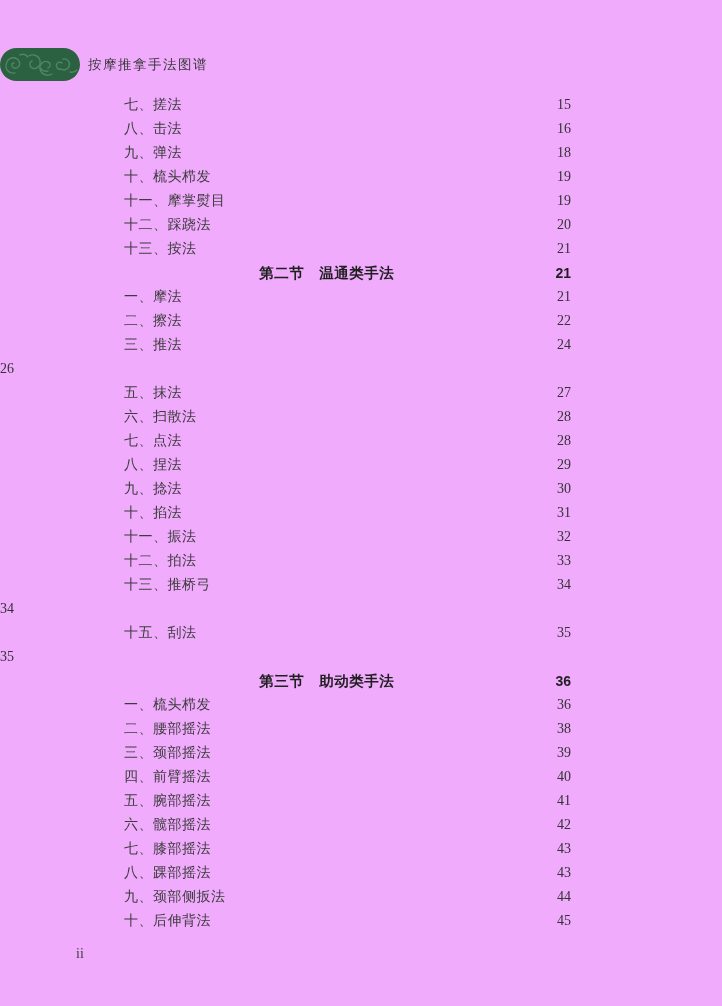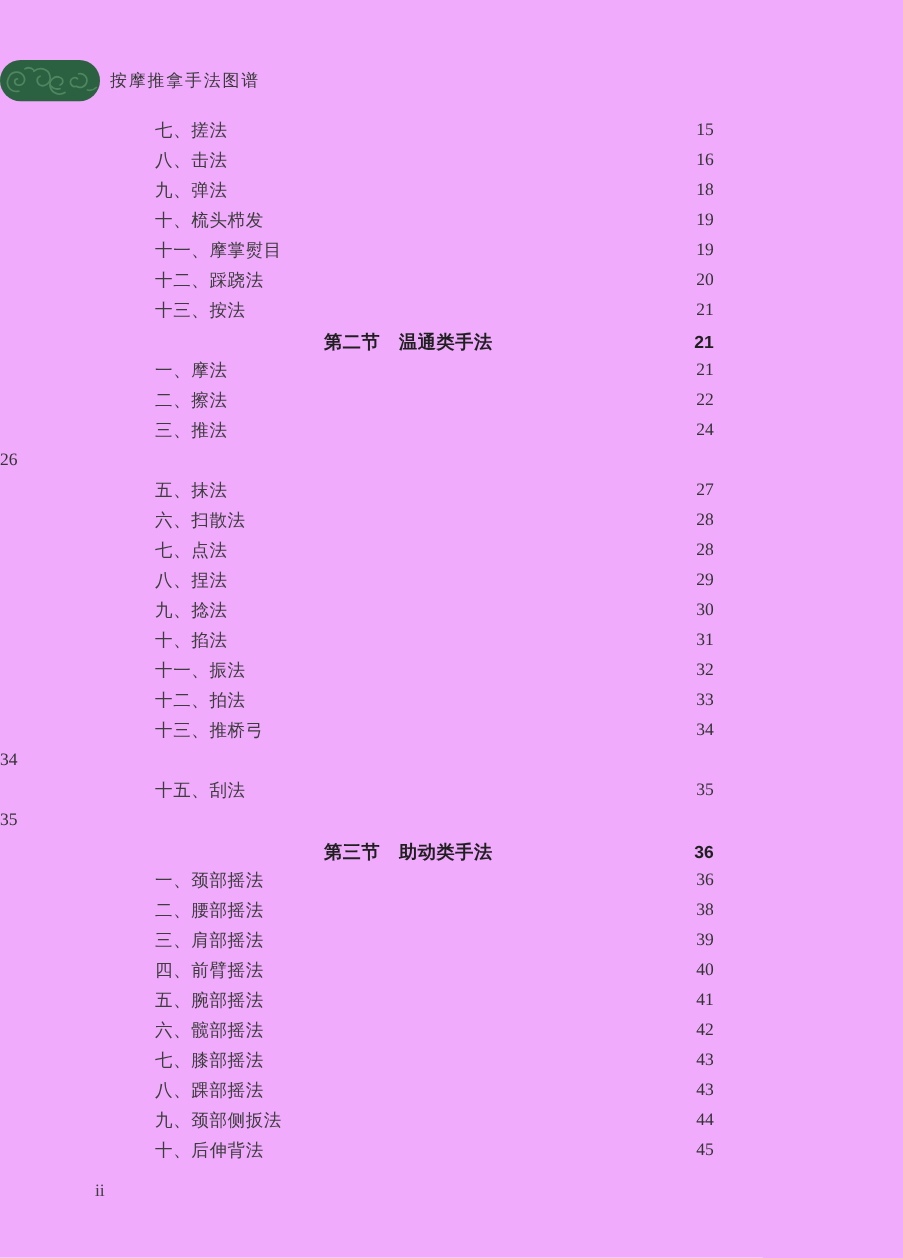--- a/index.html
+++ b/index.html
@@ -181,29 +181,29 @@
         <span class="toc-page">35</span>
       </div>
       <div class="toc-row entry">
         <span class="toc-page">35</span>
       </div>
       <div class="toc-row section">
         <span class="toc-label">第三节　助动类手法</span>
         <span class="toc-page">36</span>
       </div>
       <div class="toc-row entry">
-        <span class="toc-label">一、颈部摇法</span>
+        <span class="toc-label">一、梳头栉发</span>
         <span class="toc-page">36</span>
       </div>
       <div class="toc-row entry">
         <span class="toc-label">二、腰部摇法</span>
         <span class="toc-page">38</span>
       </div>
       <div class="toc-row entry">
-        <span class="toc-label">三、肩部摇法</span>
+        <span class="toc-label">三、颈部摇法</span>
         <span class="toc-page">39</span>
       </div>
       <div class="toc-row entry">
         <span class="toc-label">四、前臂摇法</span>
         <span class="toc-page">40</span>
       </div>
       <div class="toc-row entry">
         <span class="toc-label">五、腕部摇法</span>
         <span class="toc-page">41</span>
       </div>

